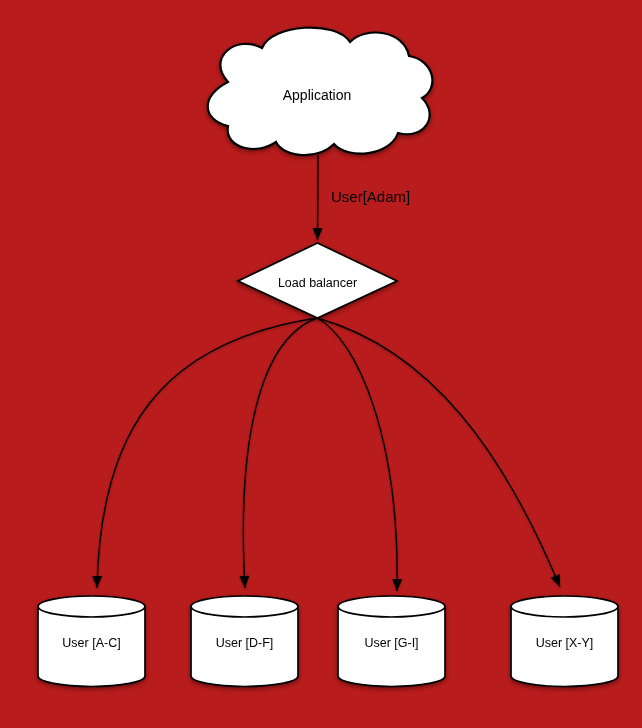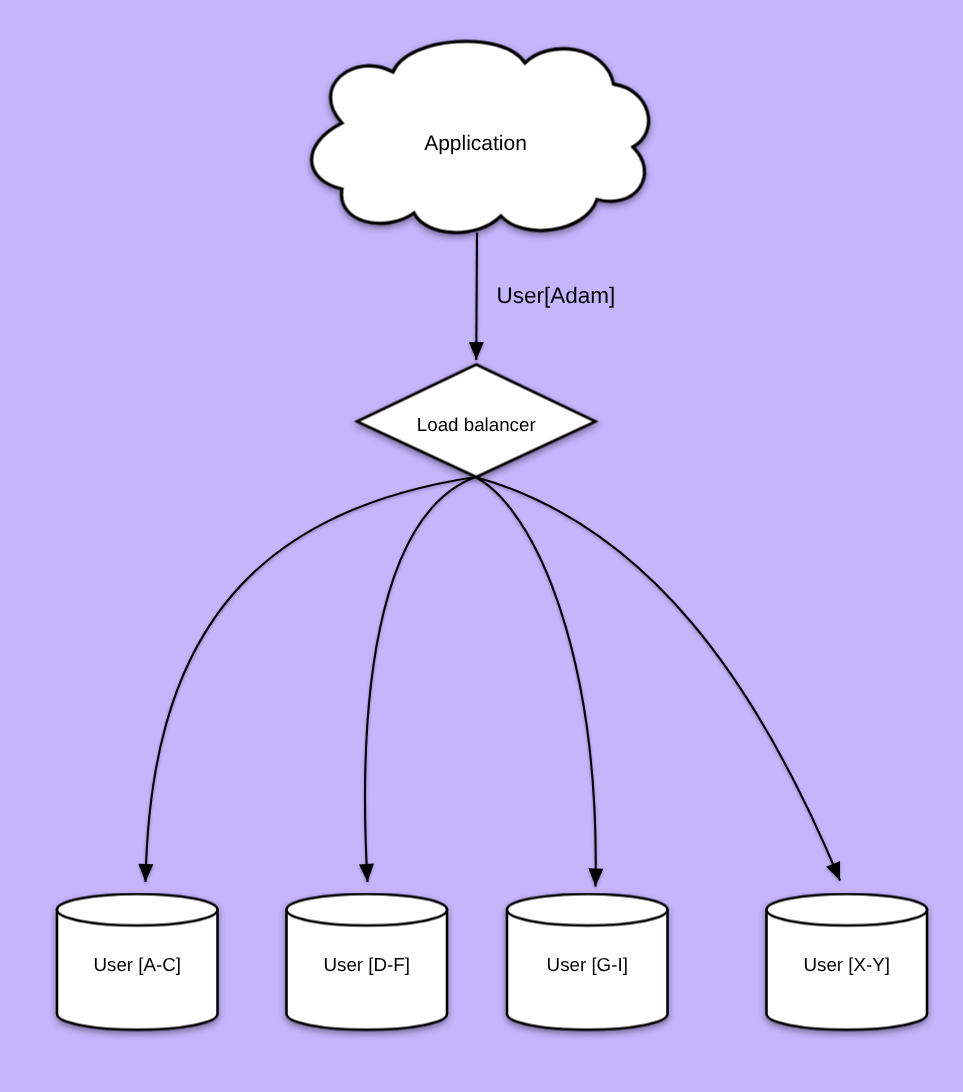--- a/index.html
+++ b/index.html
@@ -4,21 +4,21 @@
 <style>
   html, body {
     margin: 0;
     padding: 0;
     background: #ffffff;
   }
   .canvas {
     position: relative;
     width: 642px;
     height: 728px;
-    background: #c4b5fd;
+    background: #b91c1c;
     overflow: hidden;
     font-family: "Liberation Sans", "DejaVu Sans", sans-serif;
   }
   svg { display: block; }
   .shape-layer  { filter: drop-shadow(0px 2.5px 2px rgba(0,0,0,0.40)); }
   .connector-layer { filter: drop-shadow(0px 1.5px 1px rgba(0,0,0,0.30)); }
   .shape {
     fill: #ffffff;
     stroke: #000000;
   }

